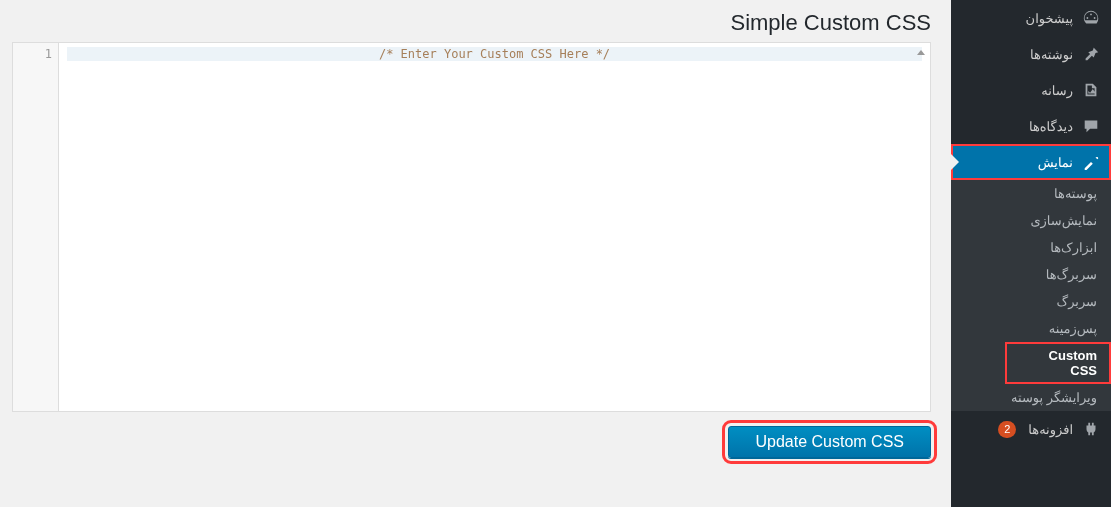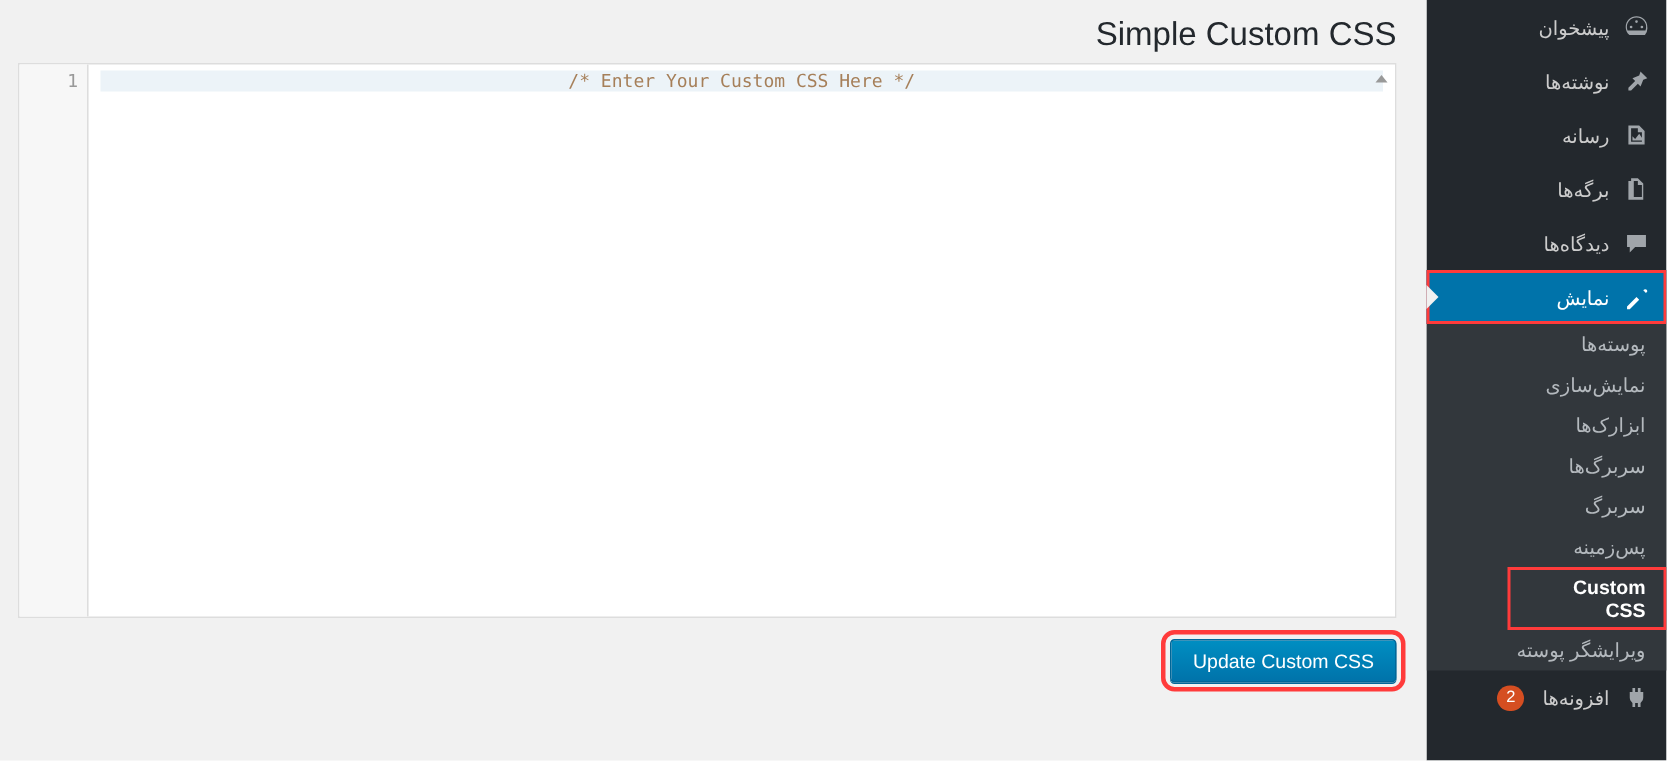--- a/index.html
+++ b/index.html
@@ -20,21 +20,21 @@
 .content { flex: 1; padding: 10px 20px 20px 12px; background: #f1f1f1; direction: ltr; text-align: right; }
 .page-title { font-size: 22px; font-weight: 400; color: #23282d; margin-bottom: 6px; direction: ltr; text-align: right; padding-right: 0; }
 .editor-box { border: 1px solid #ddd; background: #fff; display: flex; height: 370px; position: relative; direction: ltr; }
 .gutter { width: 46px; background: #f7f7f7; border-right: 1px solid #ddd; text-align: right; padding: 4px 6px 0 0; color: #999; font-family: monospace; font-size: 12px; }
 .code-area { flex: 1; padding: 4px 8px; font-family: monospace; font-size: 12px; color: #999; position: relative; text-align: center; }
 .code-line { background: #ecf3f8; display: block; width: 100%; }
 .comment { color: #a67f59; }
 .scroll-indicator { position: absolute; right: 4px; top: 4px; width: 10px; height: 10px; }
 .scroll-indicator svg { fill: #999; }
 .btn-row { margin-top: 14px; text-align: right; direction: ltr; }
-.update-btn { background: #0073aa; background: linear-gradient(to bottom, #008ec2, #0073aa); border: 1px solid #006799; color: #fff; padding: 6px 14px; font-size: 13px; cursor: pointer; border-radius: 3px; box-shadow: 0 1px 0 #006799; }
+.update-btn { background: #0073aa; background: linear-gradient(to bottom, #008ec2, #0073aa); border: 1px solid #006799; color: #fff; padding: 6px 26px; font-size: 16px; cursor: pointer; border-radius: 3px; box-shadow: 0 1px 0 #006799; }
 .update-btn.highlighted-red { outline: 3px solid #ff3b3b; outline-offset: 3px; }
 </style>
 </head>
 <body>
 
 <div class="wrap">
   <div class="sidebar">
     <div class="menu-item">
       <span class="icon">
           <svg viewBox="0 0 20 20" width="18" height="18">
@@ -51,28 +51,20 @@
         </span>
       <span>نوشته‌ها</span>
     </div>
     <div class="menu-item">
       <span class="icon">
           <svg viewBox="0 0 20 20" width="18" height="18">
             <path d="M4 3h8l4 4v10H4V3zm2 2v10h8V8h-3V5H6zm1 6l2 2 3-4 2 3v2H7v-3z"></path>
           </svg>
         </span>
       <span>رسانه</span>
-    </div>
-    <div class="menu-item">
-      <span class="icon">
-          <svg viewBox="0 0 20 20" width="18" height="18">
-            <path d="M6 2h5l4 4v12H6V2zM4 4v14h2V4H4zm4 0v12h6V7h-3V4H8z"></path>
-          </svg>
-        </span>
-      <span>برگه‌ها</span>
     </div>
     <div class="menu-item">
       <span class="icon">
           <svg viewBox="0 0 20 20" width="18" height="18">
             <path d="M3 4h14v9H9l-4 4v-4H3V4z"></path>
           </svg>
         </span>
       <span>دیدگاه‌ها</span>
     </div>
     <div class="menu-item current highlighted-red">

